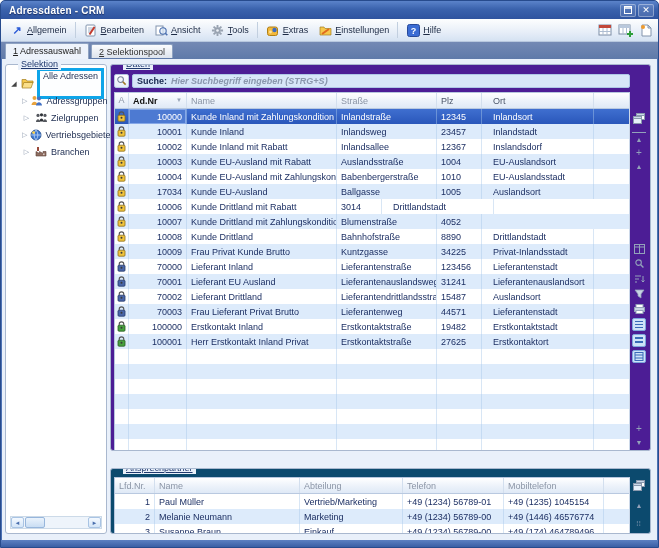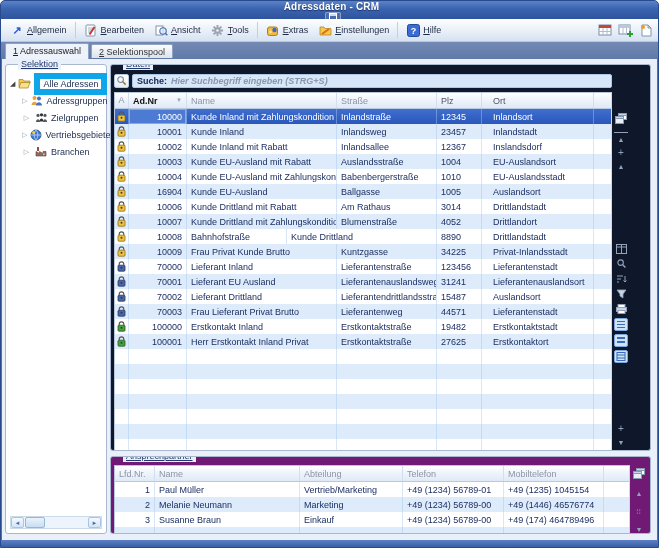--- a/index.html
+++ b/index.html
@@ -5,21 +5,21 @@
   * { box-sizing: border-box; margin: 0; padding: 0; }
   html,body { width:659px; height:548px; }
   body { font-family:"Liberation Sans", sans-serif; font-size:9px; }
 
   #screen { position:relative; width:659px; height:548px; overflow:hidden;
     background:#4d72b4; border-radius:5px 5px 0 0; border:1px solid #274b8d; }
 
   
   .titlebar { height:18px; display:flex; align-items:center;
     background:linear-gradient(#5b83ca,#3b63ad 45%,#2f549f);
-    border-radius:4px 4px 0 0; padding:0 4px 0 8px;flex-direction:column; }
+    border-radius:4px 4px 0 0; padding:0 4px 0 8px; }
   .title-text { color:#fff; font-weight:bold; font-size:10px; flex:1;
     text-shadow:0 1px 1px rgba(0,0,30,.5); letter-spacing:.2px; }
   .tb-btn { width:16px; height:13px; margin-left:2px; display:flex; align-items:center;
     justify-content:center; color:#fff; font-size:9px; border-radius:2px;
     background:rgba(255,255,255,.12); border:1px solid rgba(255,255,255,.35); cursor:default; }
 
   
   .menubar { height:23px; display:flex; align-items:center;
     background:linear-gradient(#fdfefe,#e7eef8 60%,#d5e2f2);
     border-bottom:1px solid #b9c8de; padding:0 4px; }
@@ -48,34 +48,34 @@
     font-size:9px; color:#20396e; line-height:11px; z-index:3;text-decoration:underline; }
 
   
   .sel-box { width:102px; }
   .tree { padding:10px 2px 2px 4px; }
   .tree-row { display:flex; align-items:center; gap:3px; height:17px; white-space:nowrap; color:#1d2c50; }
   .tree-child { padding-left:12px; }
   .expander { width:9px; font-size:7px; color:#444; text-align:center; }
   .expander.closed { color:#8a97ab; }
   .tree-icon { width:14px; display:flex; justify-content:center; }
-  .root-label { border:6px solid #0ea5e9; background:#fdfeff; padding:0 3px 0; }
+  .root-label { border:3px solid #0ea5e9; background:#fdfeff; padding:0 3px 15px; }
   .hscroll { position:absolute; left:4px; right:4px; bottom:4px; height:13px;
     background:#eef4fb; border:1px solid #cdd Dae2; border:1px solid #ccdae8; display:flex; }
   .hs-btn { width:13px; height:11px; background:linear-gradient(#f4f9ff,#d4e5f7);
     border:1px solid #a9c4e4; border-radius:2px; color:#4a6fae; font-size:6px;
     display:flex; align-items:center; justify-content:center; }
   .hs-thumb { width:20px; height:11px; margin-left:1px; background:linear-gradient(#eaf3fc,#c9ddf3);
     border:1px solid #97b6dc; border-radius:2px; }
   .hs-track { flex:1; }
 
   
   .right-col { flex:1; display:flex; flex-direction:column; gap:5px; min-width:0; }
-  .daten-box { height:387px; background:#0f172a; padding:8px 20px 2px 3px; overflow:hidden; }
-  .anspr-box { flex:1; background:#701a75; padding:8px 2px 2px 3px; overflow:hidden; }
+  .daten-box { height:387px; background:#4c1d95; padding:8px 2px 2px 3px; overflow:hidden; }
+  .anspr-box { flex:1; background:#0c4a6e; padding:8px 2px 2px 3px; overflow:hidden;margin-top:12px; }
 
   
   .search-row { display:flex; align-items:center; gap:3px; height:15px; margin:0 18px 4px 0; }
   .search-btn { width:15px; height:14px; display:flex; align-items:center; justify-content:center;
     background:linear-gradient(#ffffff,#e4edf8); border:1px solid #b4c8e2; border-radius:2px; }
   .search-field { flex:1; height:14px; background:#d7e6f8; border:1px solid #aec7e6;
     border-radius:2px; display:flex; align-items:center; padding:0 4px; gap:4px; }
   .search-label { font-weight:bold; color:#15254c; }
   .search-ph { font-style:italic; color:#8a97ad;font-weight:bold; }
 
@@ -423,68 +423,66 @@
                   <div class="tcell c-fill"></div>
                 </div>
                 <div class="trow alt">
                   <div class="tcell c-icon">
                     <svg width="9" height="11" viewBox="0 0 9 11">
                       <path d="M2.2 4.4V3.2a2.3 2.3 0 0 1 4.6 0v1.2" fill="none" stroke="#555" stroke-width="1.1"></path>
                       <rect x="1" y="4.2" width="7" height="6" rx="1" fill="#f0c33c" stroke="#8a6d1a" stroke-width="0.8"></rect>
                       <circle cx="4.5" cy="6.8" r="1" fill="#3a3a3a"></circle>
                     </svg>
                   </div>
-                  <div class="tcell c-adnr num">16904</div>
+                  <div class="tcell c-adnr num">17034</div>
                   <div class="tcell c-name">Kunde EU-Ausland</div>
                   <div class="tcell c-str">Ballgasse</div>
                   <div class="tcell c-plz">1005</div>
                   <div class="tcell c-ort">Auslandsort</div>
                   <div class="tcell c-fill"></div>
                 </div>
                 <div class="trow">
                   <div class="tcell c-icon">
                     <svg width="9" height="11" viewBox="0 0 9 11">
                       <path d="M2.2 4.4V3.2a2.3 2.3 0 0 1 4.6 0v1.2" fill="none" stroke="#555" stroke-width="1.1"></path>
                       <rect x="1" y="4.2" width="7" height="6" rx="1" fill="#f0c33c" stroke="#8a6d1a" stroke-width="0.8"></rect>
                       <circle cx="4.5" cy="6.8" r="1" fill="#3a3a3a"></circle>
                     </svg>
                   </div>
                   <div class="tcell c-adnr num">10006</div>
                   <div class="tcell c-name">Kunde Drittland mit Rabatt</div>
-                  <div class="tcell c-str">Am Rathaus</div>
                   <div class="tcell c-plz">3014</div>
                   <div class="tcell c-ort">Drittlandstadt</div>
                   <div class="tcell c-fill"></div>
                 </div>
                 <div class="trow alt">
                   <div class="tcell c-icon">
                     <svg width="9" height="11" viewBox="0 0 9 11">
                       <path d="M2.2 4.4V3.2a2.3 2.3 0 0 1 4.6 0v1.2" fill="none" stroke="#555" stroke-width="1.1"></path>
                       <rect x="1" y="4.2" width="7" height="6" rx="1" fill="#f0c33c" stroke="#8a6d1a" stroke-width="0.8"></rect>
                       <circle cx="4.5" cy="6.8" r="1" fill="#3a3a3a"></circle>
                     </svg>
                   </div>
                   <div class="tcell c-adnr num">10007</div>
                   <div class="tcell c-name">Kunde Drittland mit Zahlungskonditionen</div>
                   <div class="tcell c-str">Blumenstraße</div>
                   <div class="tcell c-plz">4052</div>
-                  <div class="tcell c-ort">Drittlandort</div>
                   <div class="tcell c-fill"></div>
                 </div>
                 <div class="trow">
                   <div class="tcell c-icon">
                     <svg width="9" height="11" viewBox="0 0 9 11">
                       <path d="M2.2 4.4V3.2a2.3 2.3 0 0 1 4.6 0v1.2" fill="none" stroke="#555" stroke-width="1.1"></path>
                       <rect x="1" y="4.2" width="7" height="6" rx="1" fill="#f0c33c" stroke="#8a6d1a" stroke-width="0.8"></rect>
                       <circle cx="4.5" cy="6.8" r="1" fill="#3a3a3a"></circle>
                     </svg>
                   </div>
                   <div class="tcell c-adnr num">10008</div>
+                  <div class="tcell c-name">Kunde Drittland</div>
                   <div class="tcell c-str">Bahnhofstraße</div>
-                  <div class="tcell c-name">Kunde Drittland</div>
                   <div class="tcell c-plz">8890</div>
                   <div class="tcell c-ort">Drittlandstadt</div>
                   <div class="tcell c-fill"></div>
                 </div>
                 <div class="trow alt">
                   <div class="tcell c-icon">
                     <svg width="9" height="11" viewBox="0 0 9 11">
                       <path d="M2.2 4.4V3.2a2.3 2.3 0 0 1 4.6 0v1.2" fill="none" stroke="#555" stroke-width="1.1"></path>
                       <rect x="1" y="4.2" width="7" height="6" rx="1" fill="#f0c33c" stroke="#8a6d1a" stroke-width="0.8"></rect>
                       <circle cx="4.5" cy="6.8" r="1" fill="#3a3a3a"></circle>

